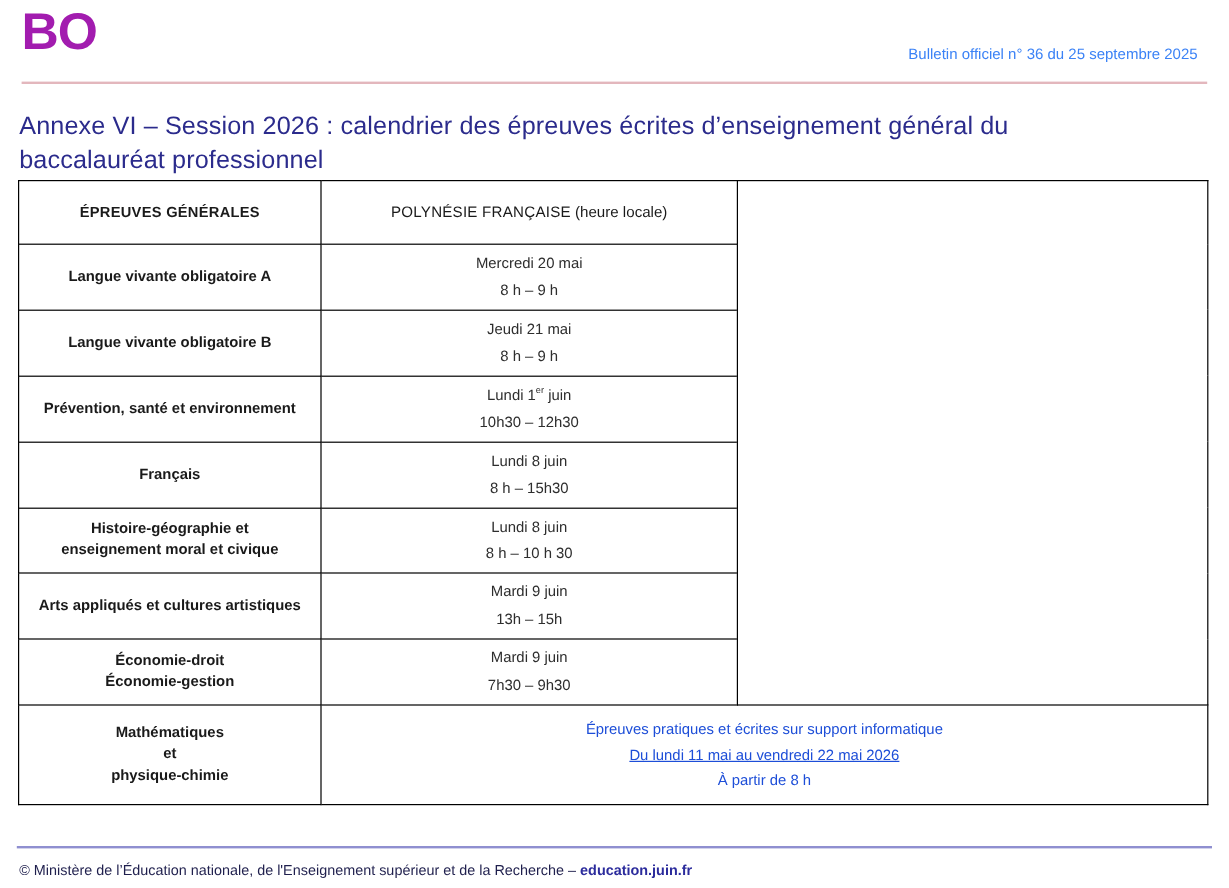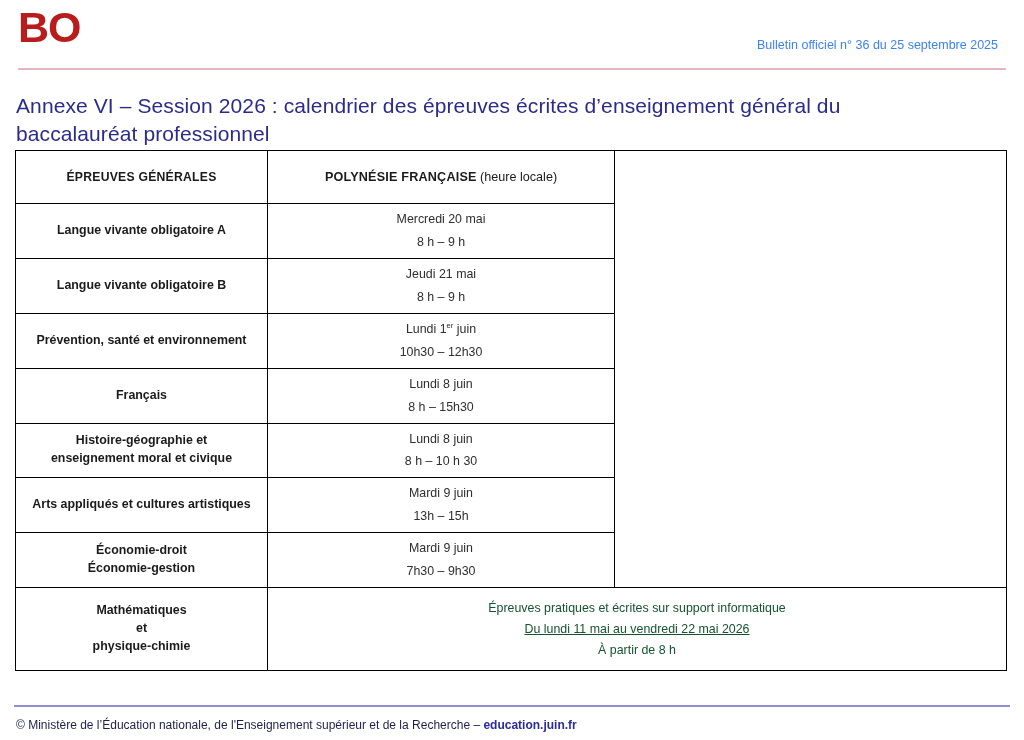--- a/index.html
+++ b/index.html
@@ -24,21 +24,21 @@
     padding: 0;
   }
   .bo-logo {
     position: absolute;
     left: 18px;
     top: 6px;
     font-family: "Liberation Sans", sans-serif;
     font-weight: bold;
     font-size: 43px;
     letter-spacing: -1px;
-    color: #b91c1c;
+    color: #a21caf;
     line-height: 1;
   }
   .bo-issue {
     position: absolute;
     right: 26px;
     top: 38px;
     font-size: 12.5px;
     color: #3b82f6;
     white-space: nowrap;
   }
@@ -88,21 +88,21 @@
   .hdr-row td { height: 44px; margin-top: 44px; }
   .hdr-left {
     font-weight: bold;
     font-size: 12.2px;
     letter-spacing: 0.25px;
   }
   .hdr-mid {
     font-size: 12.6px;
   }
   .hdr-mid .strong {
-    font-weight: bold;
+    font-weight: normal;
     letter-spacing: 0.2px;
   }
   .hdr-mid .light {
     font-weight: normal;
   }
 
   .subject {
     font-weight: bold;
     font-size: 12.4px;
     line-height: 1.45;
@@ -119,21 +119,21 @@
     border-top: 1.6px solid #000;
     border-right: 1.6px solid #000;
     border-bottom: 1.6px solid #000;
     border-left: 1.6px solid #000;
   }
 
   .last-row td { height: 74px; }
   .last-note {
     font-size: 12.4px;
     line-height: 1.7;
-    color: #14532d;
+    color: #1d4ed8;
   }
   .last-note .ul { text-decoration: underline; }
   .last-note span { display: block; }
 
   .stack span { display: block; }
 
   sup.ord {
     font-size: 0.62em;
     vertical-align: super;
     line-height: 0;

